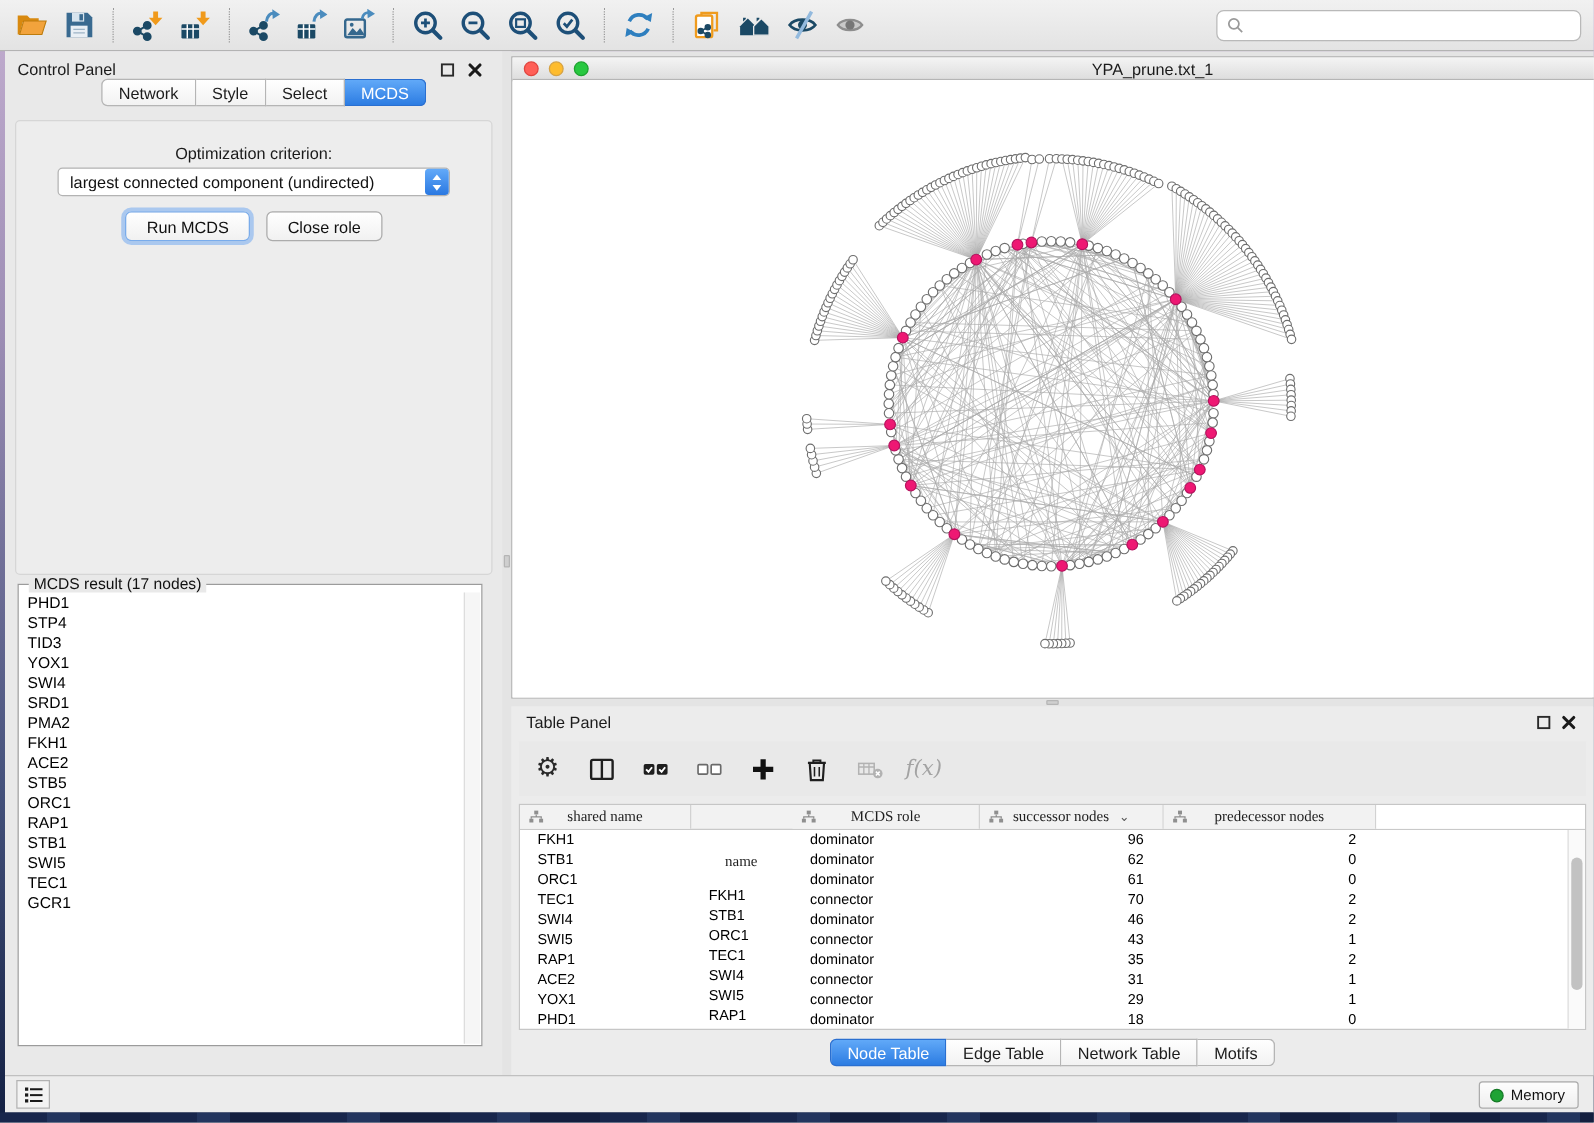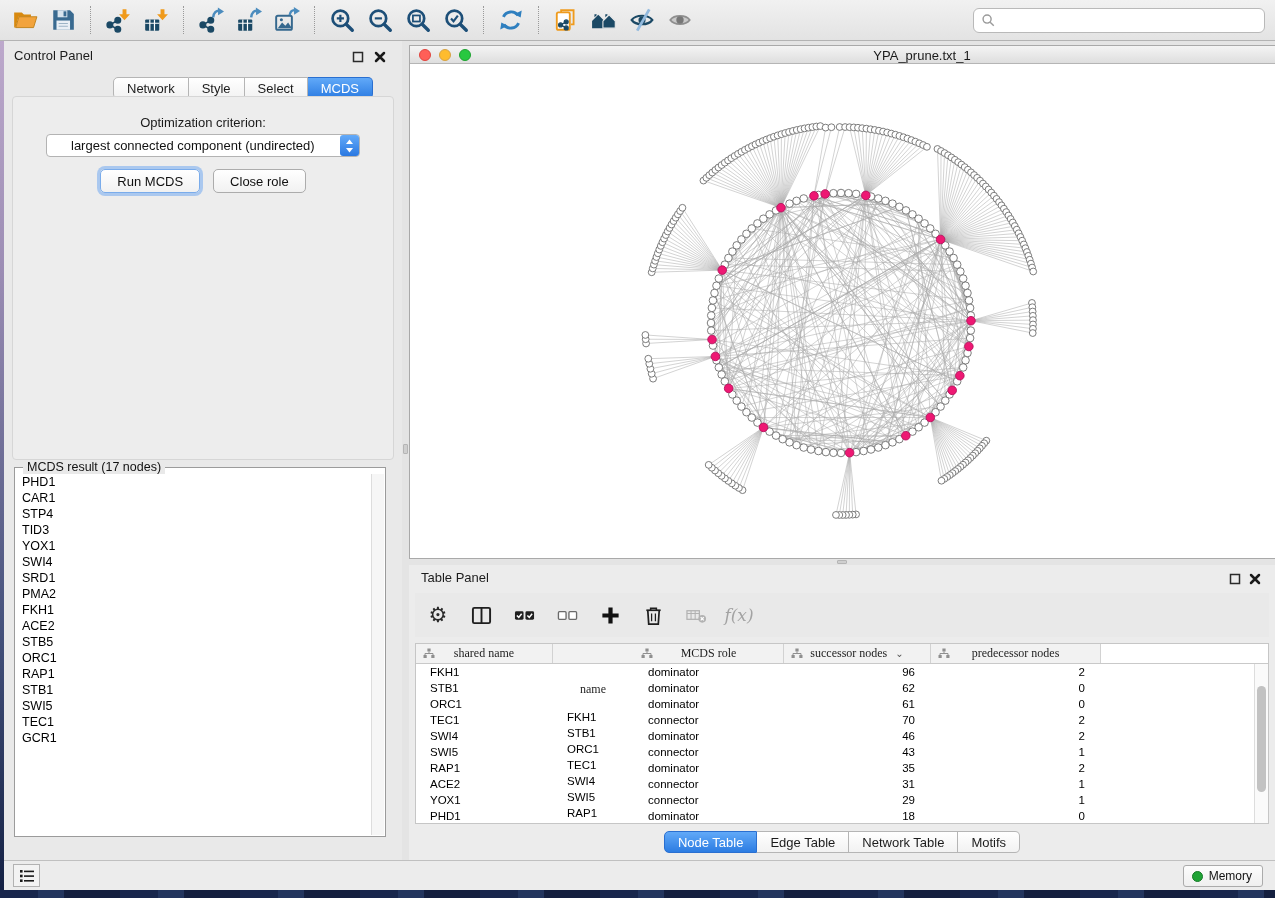--- a/index.html
+++ b/index.html
@@ -26,35 +26,35 @@
   .workspace { position:absolute; left:4px; right:0; top:41px; height:819px; background:#e4e4e4; }
 
   
   .control-panel { position:absolute; left:0; top:0; width:398px; height:819px; background:#e9e9e9; }
   .panel-titlebar { position:absolute; left:0; top:4px; width:100%; height:22px; }
   .panel-title { position:absolute; left:10px; top:3px; font-size:13px; color:#1c1c1c; }
   .mini-ico { position:absolute; top:4px; width:14px; height:14px; }
   .mini-ico svg { width:12px; height:12px; }
   .cp-float { right:36px; } .cp-close { right:14px; }
 
-  .seg-tabs { position:absolute; left:77px; top:36px; display:flex; height:22px;margin-left:32px; }
+  .seg-tabs { position:absolute; left:77px; top:22px; display:flex; height:22px; }
   .seg-tab { min-width:52px; padding:0 13px; background:linear-gradient(#ffffff,#f2f2f2);
     border:1px solid #b5b5b5; border-left:none; font-size:13px; color:#1c1c1c;
     display:flex; align-items:center; justify-content:center; }
   .seg-tab:first-child { border-left:1px solid #b5b5b5; border-radius:5px 0 0 5px; }
   .seg-tab:last-child { border-radius:0 5px 5px 0; }
   .seg-tab.sel { background:linear-gradient(#61a9f8,#2c7ce2); color:#fff; border-color:#2a6fd0; }
 
   .mcds-pane { position:absolute; left:8px; top:55px; width:382px; height:364px;
     background:#ededed; border:1px solid #d6d6d6; border-radius:4px; }
   .opt-label { position:absolute; left:0; top:18px; width:100%; text-align:center;
     font-size:13px; color:#1a1a1a; }
   .dropdown { position:absolute; left:33px; top:37px; width:314px; height:23px; background:#fff;
     border:1px solid #b3b3b3; border-radius:4px; display:flex; align-items:center; }
-  .dropdown .dval { flex:1; font-size:13px; padding-left:24px; color:#111;
+  .dropdown .dval { flex:1; font-size:13px; padding-left:9px; color:#111;
     white-space:nowrap; overflow:hidden; }
   .dd-cap { width:19px; height:21px; border-radius:3px; margin-right:0.5px;
     background:linear-gradient(#63aaf9,#2a78e1); display:flex; flex-direction:column;
     align-items:center; justify-content:center; gap:2px; }
   .dd-cap svg { width:9px; height:6px; }
   .btnrow { position:absolute; left:0; top:72px; width:100%; display:flex; justify-content:center; gap:13px; }
   .pushbtn { height:24px; padding:0 16px; font-size:13px; color:#111;
     background:linear-gradient(#ffffff,#f1f1f1); border:1px solid #acacac; border-radius:5px;
     font-family:"Liberation Sans",sans-serif; }
   .pushbtn.focused { border-color:#7aaceb; box-shadow:0 0 0 3px rgba(115,170,240,.55); }
@@ -325,21 +325,20 @@
       <div class="btnrow">
         <button class="pushbtn focused">Run MCDS</button>
         <button class="pushbtn">Close role</button>
       </div>
     </div>
 
     <div class="result-group">
       <span class="result-legend">MCDS result (17 nodes)</span>
       <div class="result-list">
           <div class="result-item">PHD1</div>
-          <div class="result-item">CAR1</div>
           <div class="result-item">STP4</div>
           <div class="result-item">TID3</div>
           <div class="result-item">YOX1</div>
           <div class="result-item">SWI4</div>
           <div class="result-item">SRD1</div>
           <div class="result-item">PMA2</div>
           <div class="result-item">FKH1</div>
           <div class="result-item">ACE2</div>
           <div class="result-item">STB5</div>
           <div class="result-item">ORC1</div>

